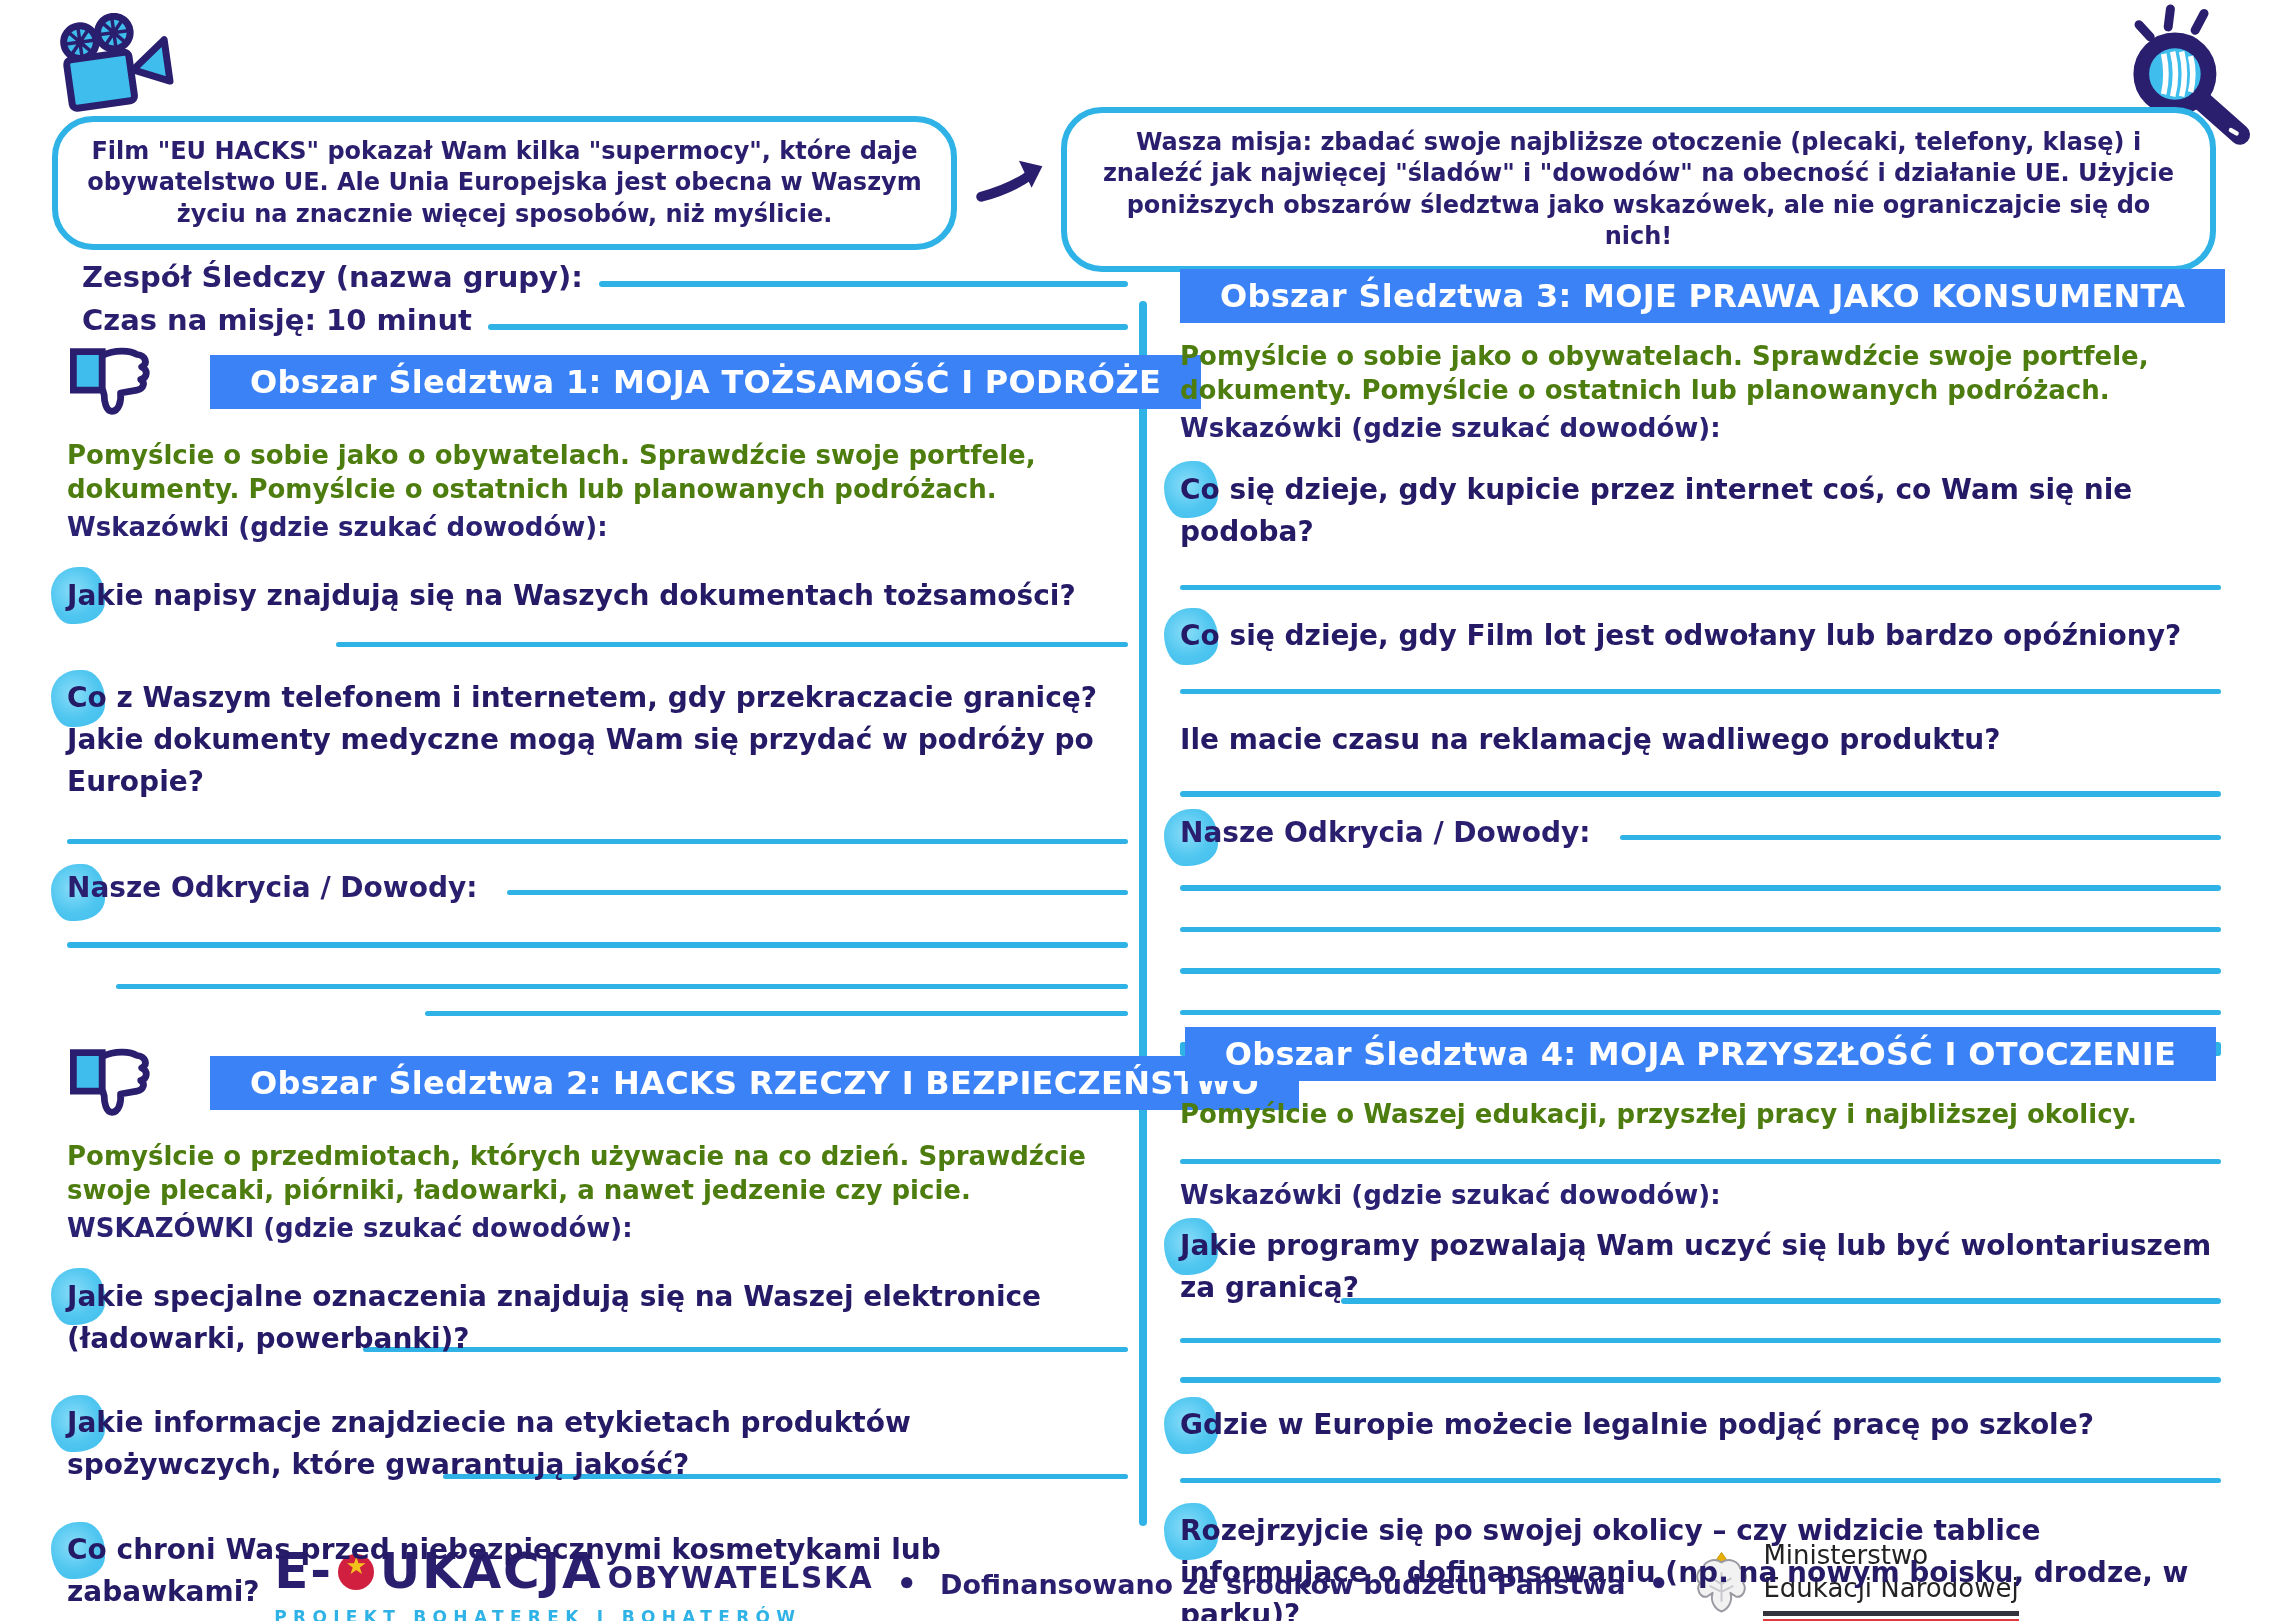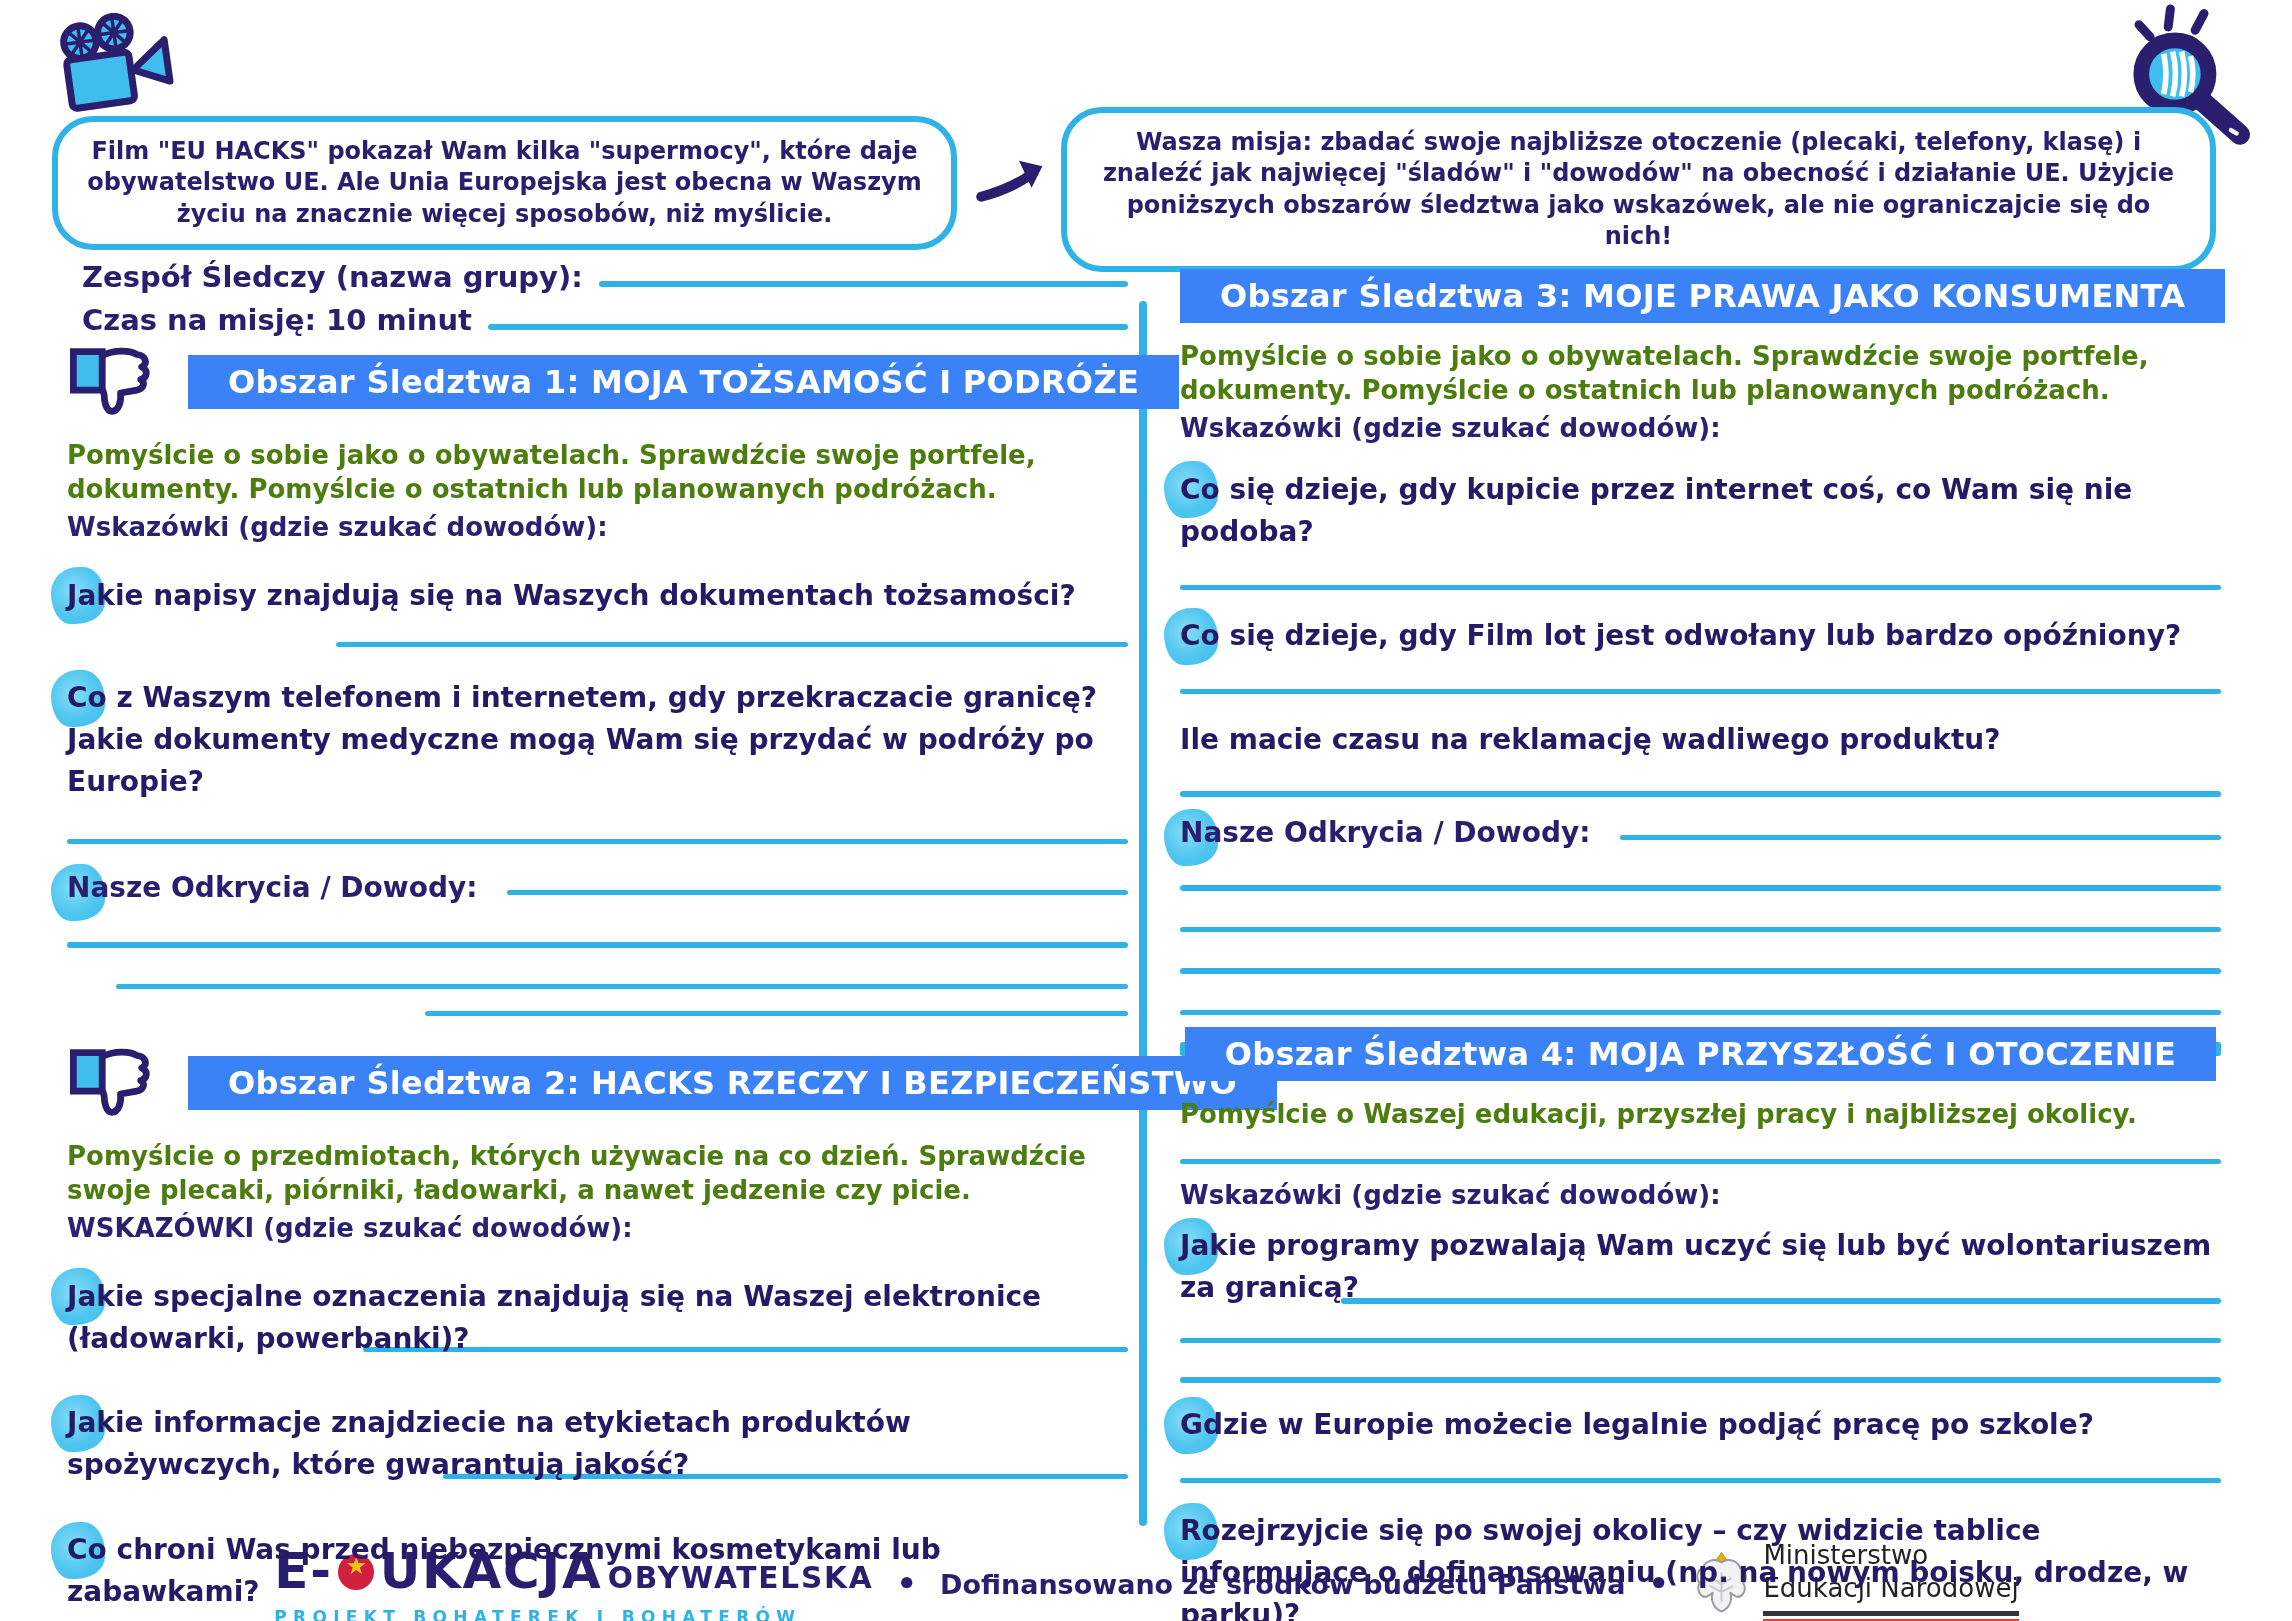--- a/index.html
+++ b/index.html
@@ -29,21 +29,21 @@
   .meta-label{font-size:29px;font-weight:700;white-space:nowrap;}
   .meta-row .wline{flex:1;margin:0 0 7.2px 16px;}
 
   
   #divider{position:absolute;left:1139px;top:301px;width:8px;height:1225px;background:#2FB2E6;border-radius:5.4px;}
   .col{position:absolute;box-sizing:border-box;}
   #col-left{left:67px;top:342px;width:1061px;}
   #col-right{left:1180px;top:269px;width:1041px;}
 
   
-  .sec-head{display:flex;align-items:center;gap:12px;}
+  .sec-head{display:flex;align-items:center;gap:34px;}
   .sec-bar{background:#3b82f6;color:#fff;font-size:32px;font-weight:800;
            padding:8px 40px;letter-spacing:0.3px;white-space:nowrap;}
   .sec-bar.center{display:block;width:fit-content;margin:0 auto;}
   .intro{font-size:26px;font-weight:700;line-height:1.32;color:#4d7c0f;margin-top:16px;}
   .hints{font-size:26px;font-weight:700;line-height:1.32;color:#2B2173;margin-top:3.6px;}
 
   .q{position:relative;font-size:28px;font-weight:700;line-height:1.5;color:#241A66;margin-top:30px;}
   .qt{position:relative;z-index:1;}
   .blob{position:absolute;left:-16px;top:-7.2px;width:54px;height:57px;z-index:0;
         background:radial-gradient(circle at 42% 42%,#8ADDF8 0%,#4FC6F0 55%,#3FBDEC 100%);

